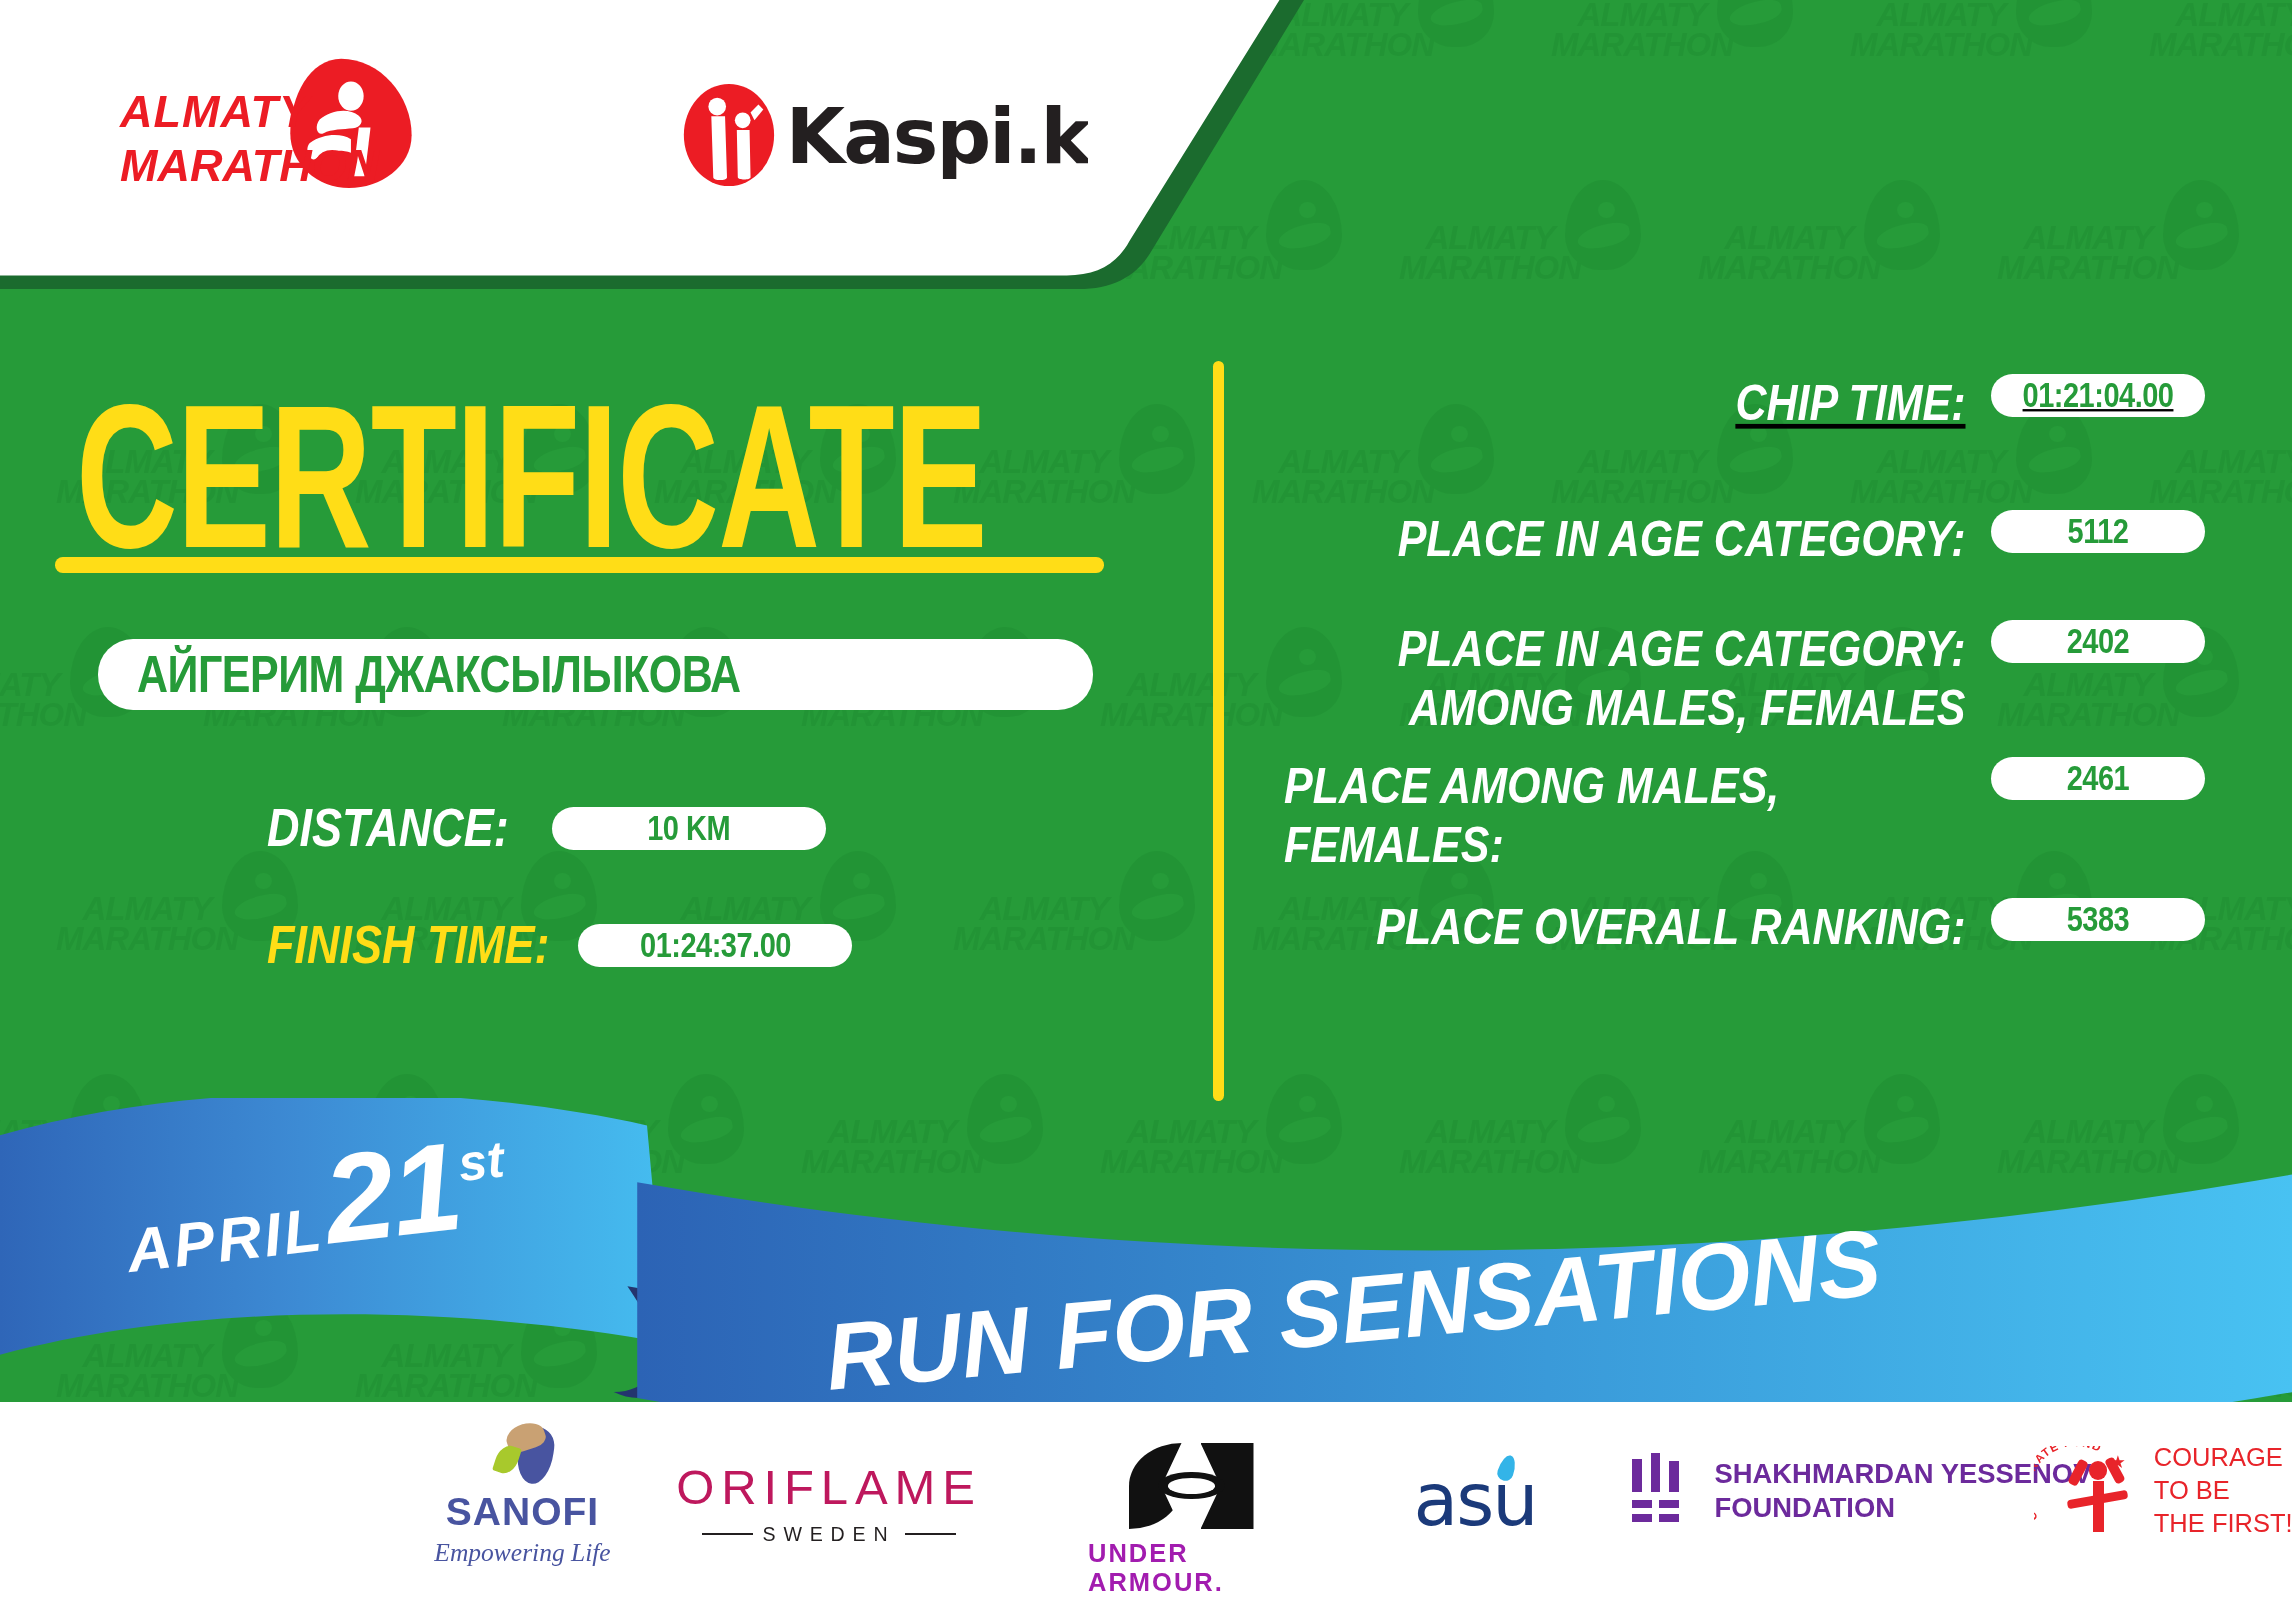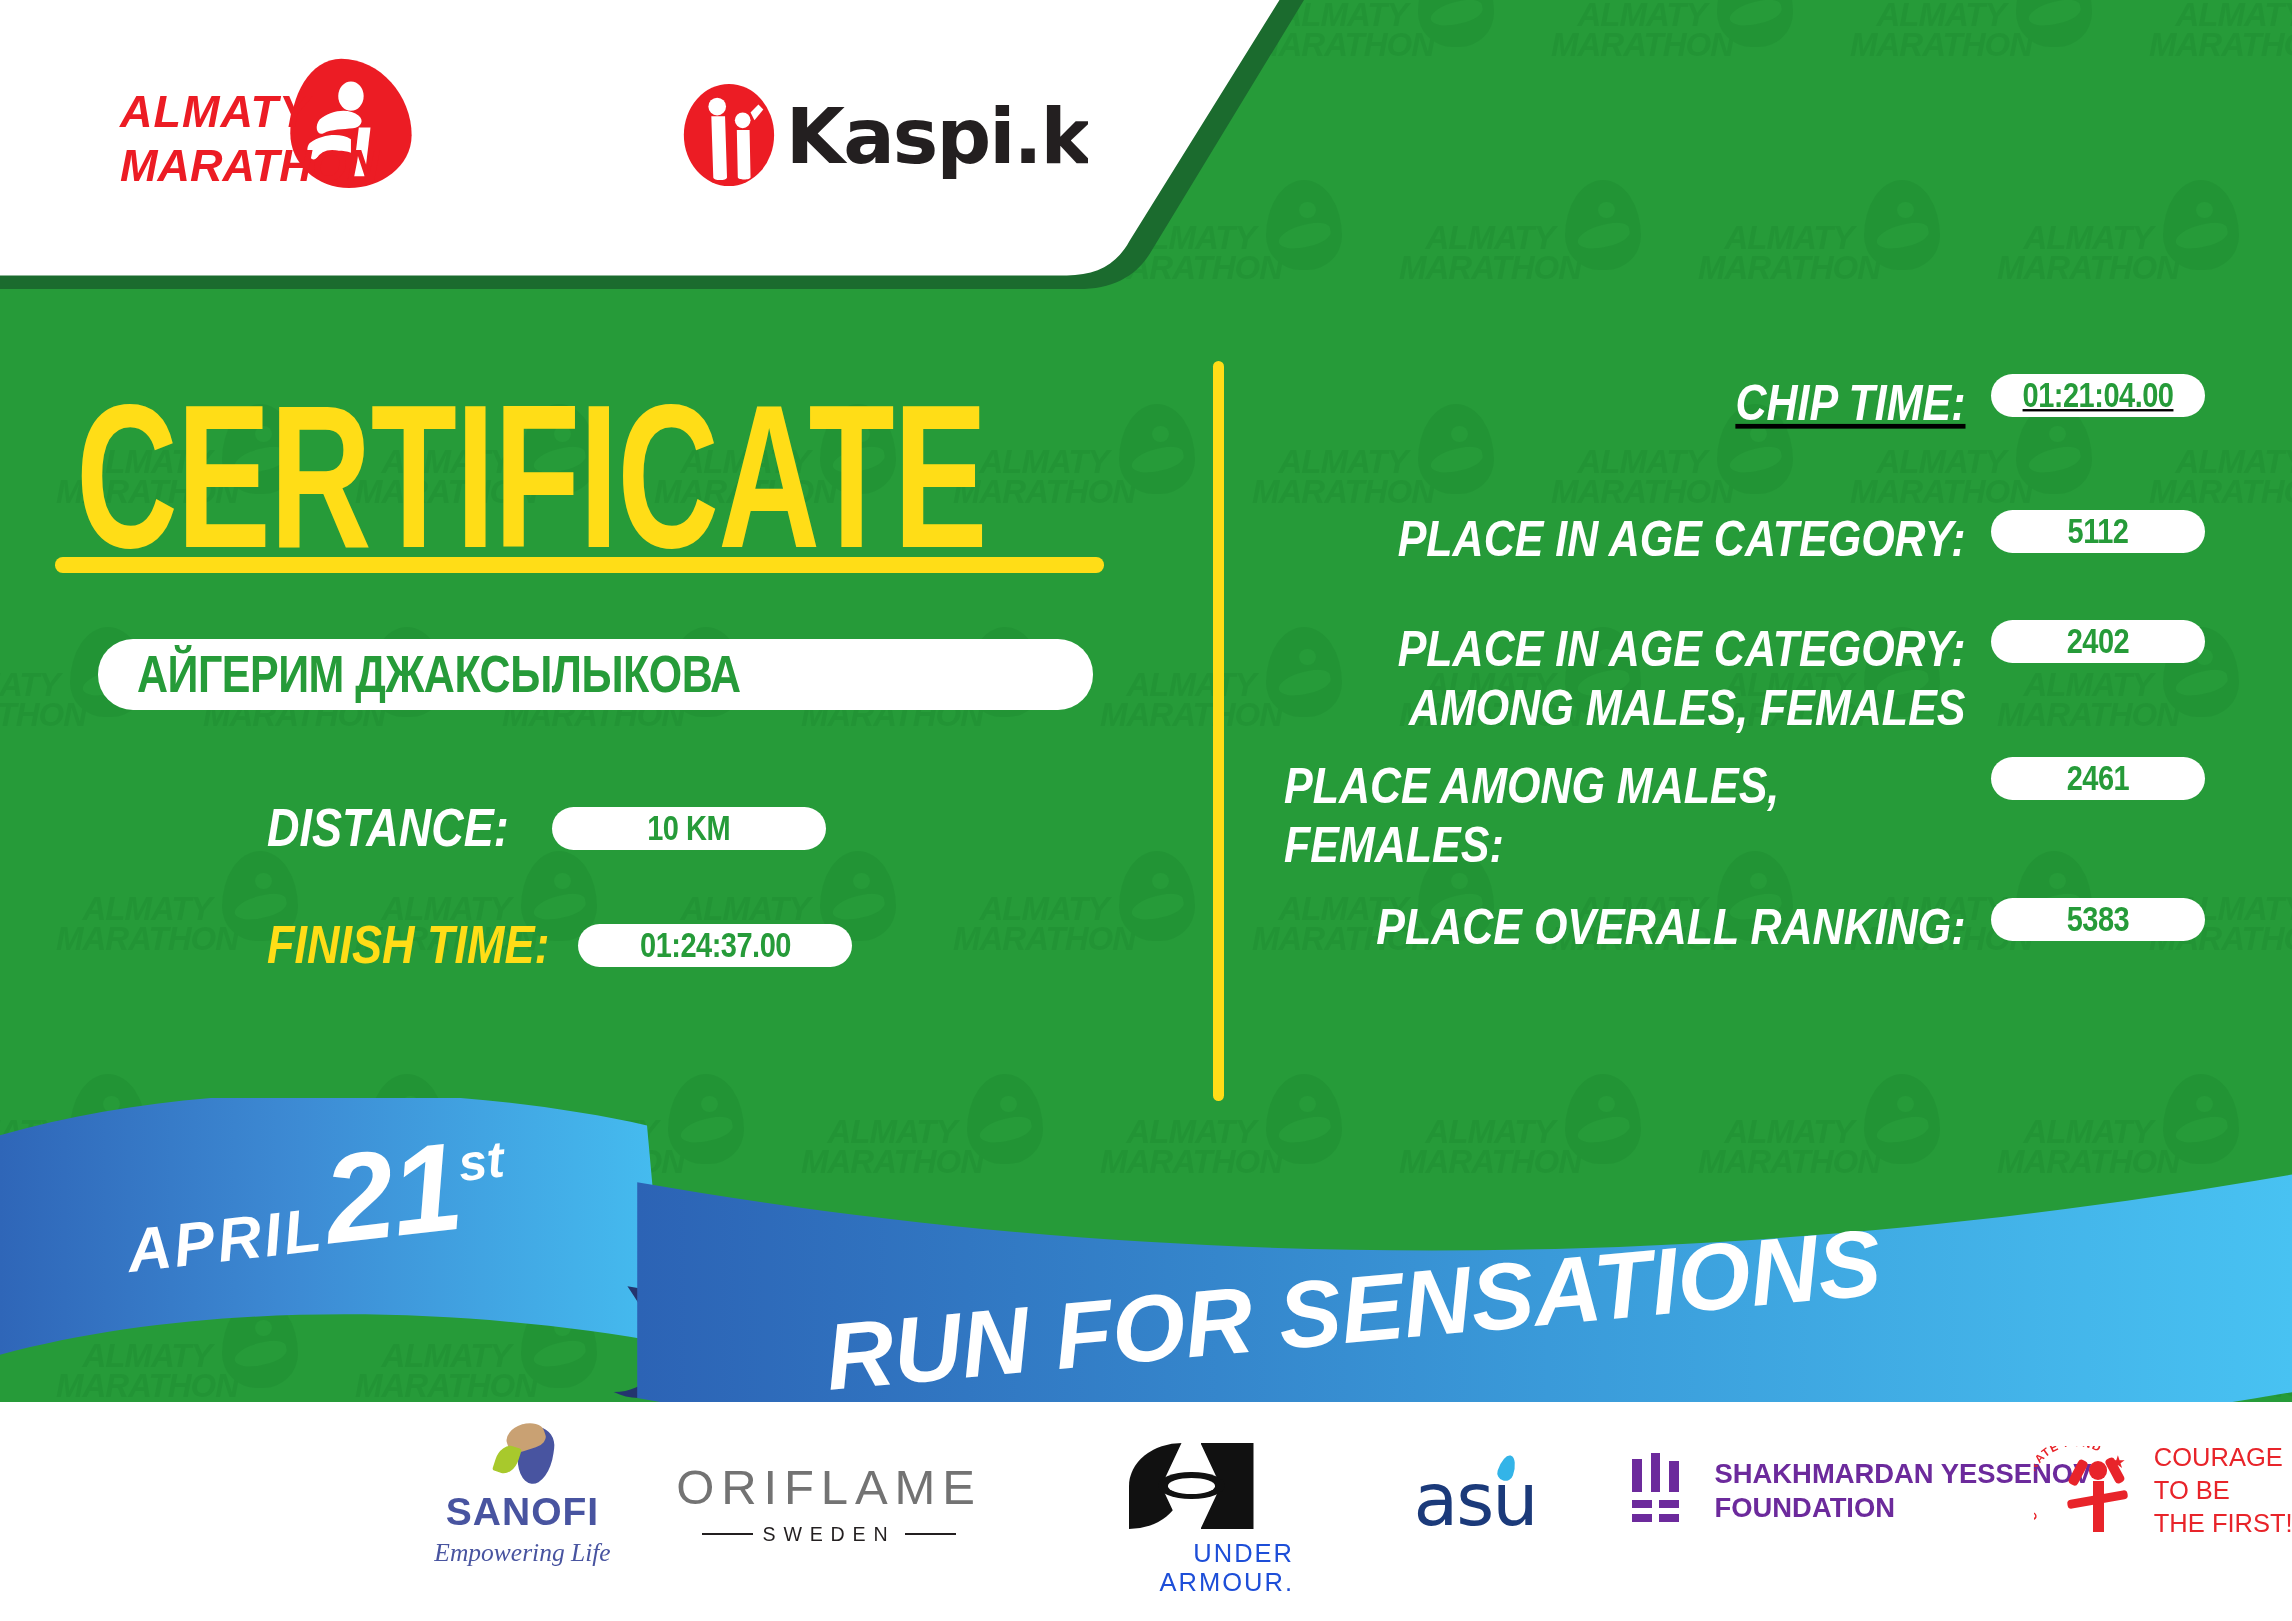--- a/index.html
+++ b/index.html
@@ -345,21 +345,21 @@
     font-size:25.5px;
     font-style:italic;
     text-align:center;
     margin-top:3.9px;
     font-family:"Liberation Serif", serif;
   }
 
   
   #sp-oriflame{ left:692px; top:57px; width:274px; }
   .ori-word{
-    color:#737373;
+    color:#be185d;
     font-size:49px;
     letter-spacing:6.9px;
     font-weight:400;
     text-align:center;
     font-family:"Liberation Sans", sans-serif;
   }
   .ori-sub{
     display:flex; align-items:center; justify-content:center;
     margin-top:7.8px; gap:10px;
   }
@@ -382,25 +382,25 @@
     background:#111111;
     border-radius:50%;
   }
   .ua-mark .hole{
     position:absolute; left:39px; top:35px;
     width:47px; height:15.7px;
     background:#ffffff;
     border-radius:50%;
   }
   .ua-word{
-    color:#1d4ed8;
+    color:#a21caf;
     font-size:25.5px;
-    font-weight:normal;
+    font-weight:bold;
     letter-spacing:2px;
-    text-align:right;
+    text-align:left;
     margin-top:9.8px;
     font-family:"Liberation Sans", sans-serif;
   }
 
   
   #sp-asu{ left:1377px; top:55px; width:196px; }
   .asu-word{
     position:relative;
     color:#1b3a7a;
     font-size:73px;

